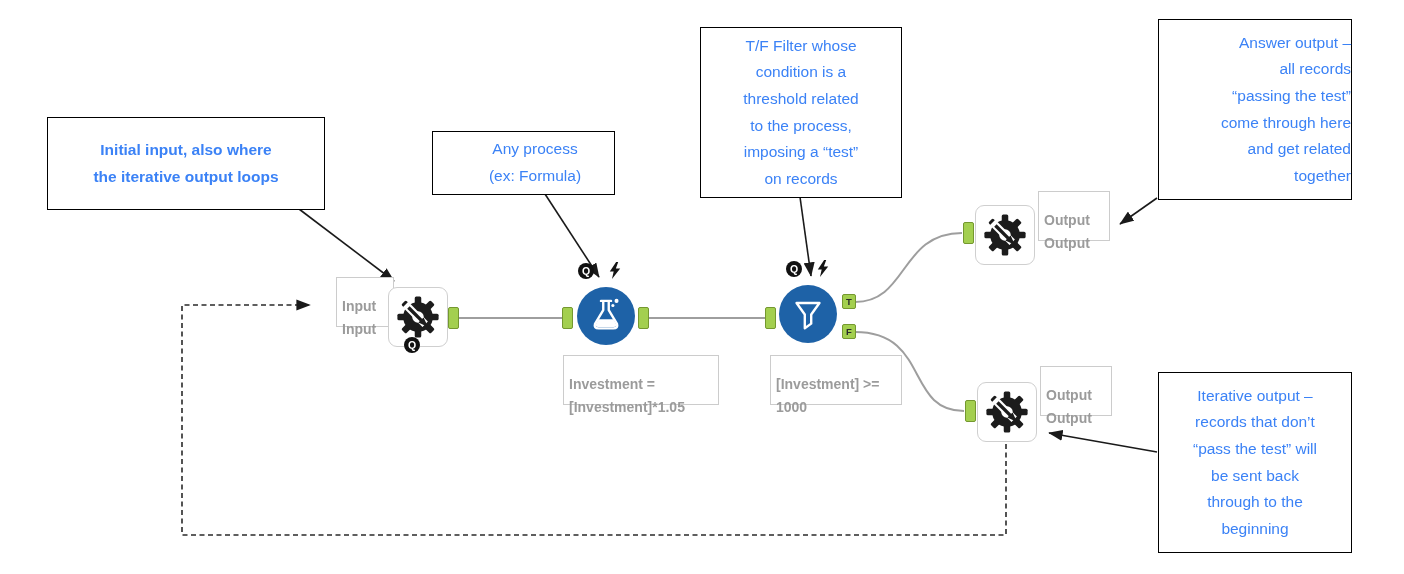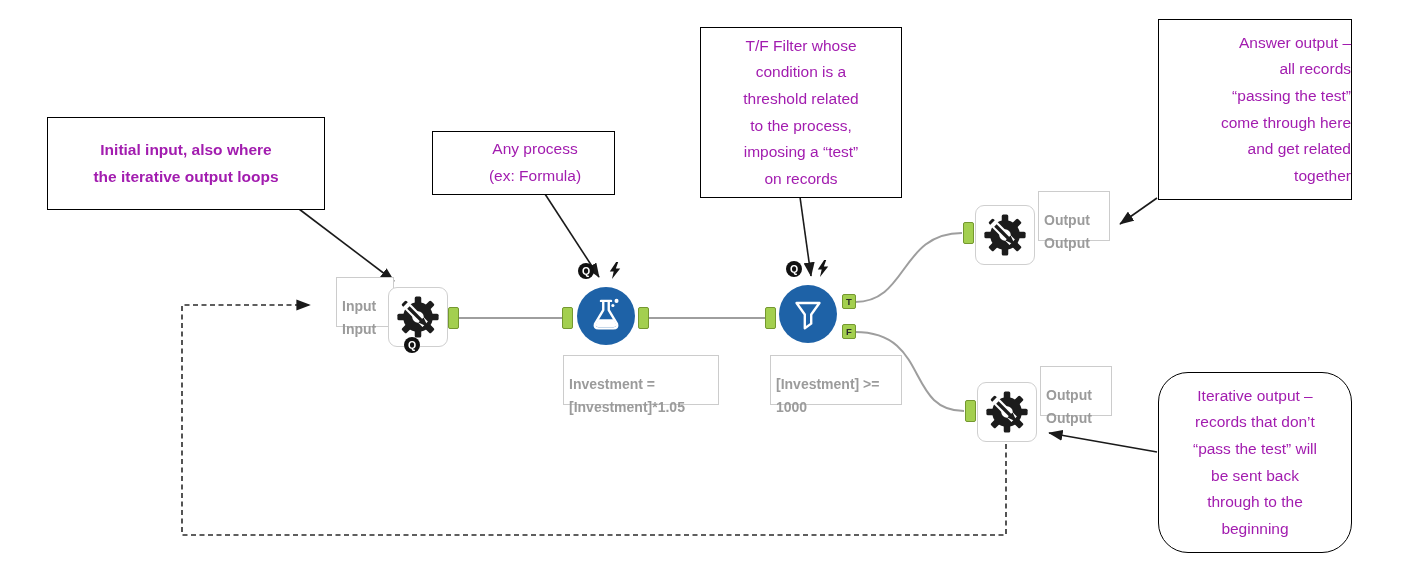--- a/index.html
+++ b/index.html
@@ -1,28 +1,28 @@
 <!DOCTYPE html>
 <html><head>
 <meta charset="utf-8">
 <style>
   html,body{margin:0;padding:0;background:#fff;}
   .canvas{position:relative;width:1404px;height:574px;background:#fff;overflow:hidden;
           font-family:"Liberation Sans",sans-serif;}
   .wires{position:absolute;left:0;top:0;width:1404px;height:574px;z-index:1;}
 
   
-  .callout{position:absolute;border:1.5px solid #000;background:#fff;color:#a21caf;
+  .callout{position:absolute;border:1.5px solid #000;background:#fff;color:#3b82f6;
            display:flex;flex-direction:column;justify-content:center;text-align:center;
            font-size:15.5px;line-height:1.72;z-index:2;}
   .co-initial{left:47px;top:117px;width:276px;height:91px;font-weight:bold;}
   .co-process{left:432px;top:131px;width:158px;height:62px;padding-left:23px;}
   .co-filter{left:700px;top:27px;width:200px;height:169px;}
   .co-answer{left:1158px;top:19px;width:192px;height:179px;align-items:flex-end;}
-  .co-iter{left:1158px;top:372px;width:192px;height:179px;border-radius:30px;}
+  .co-iter{left:1158px;top:372px;width:192px;height:179px;}
 
   
   .tool-tile{position:absolute;width:58px;height:58px;background:#fff;border:1px solid #cfcfcf;
              border-radius:9px;display:flex;align-items:center;justify-content:center;z-index:2;}
   .t-input{left:388px;top:287px;}
   .t-out-top{left:975px;top:205px;}
   .t-out-bot{left:977px;top:382px;}
   .gear-svg{width:46px;height:46px;}
 
   

